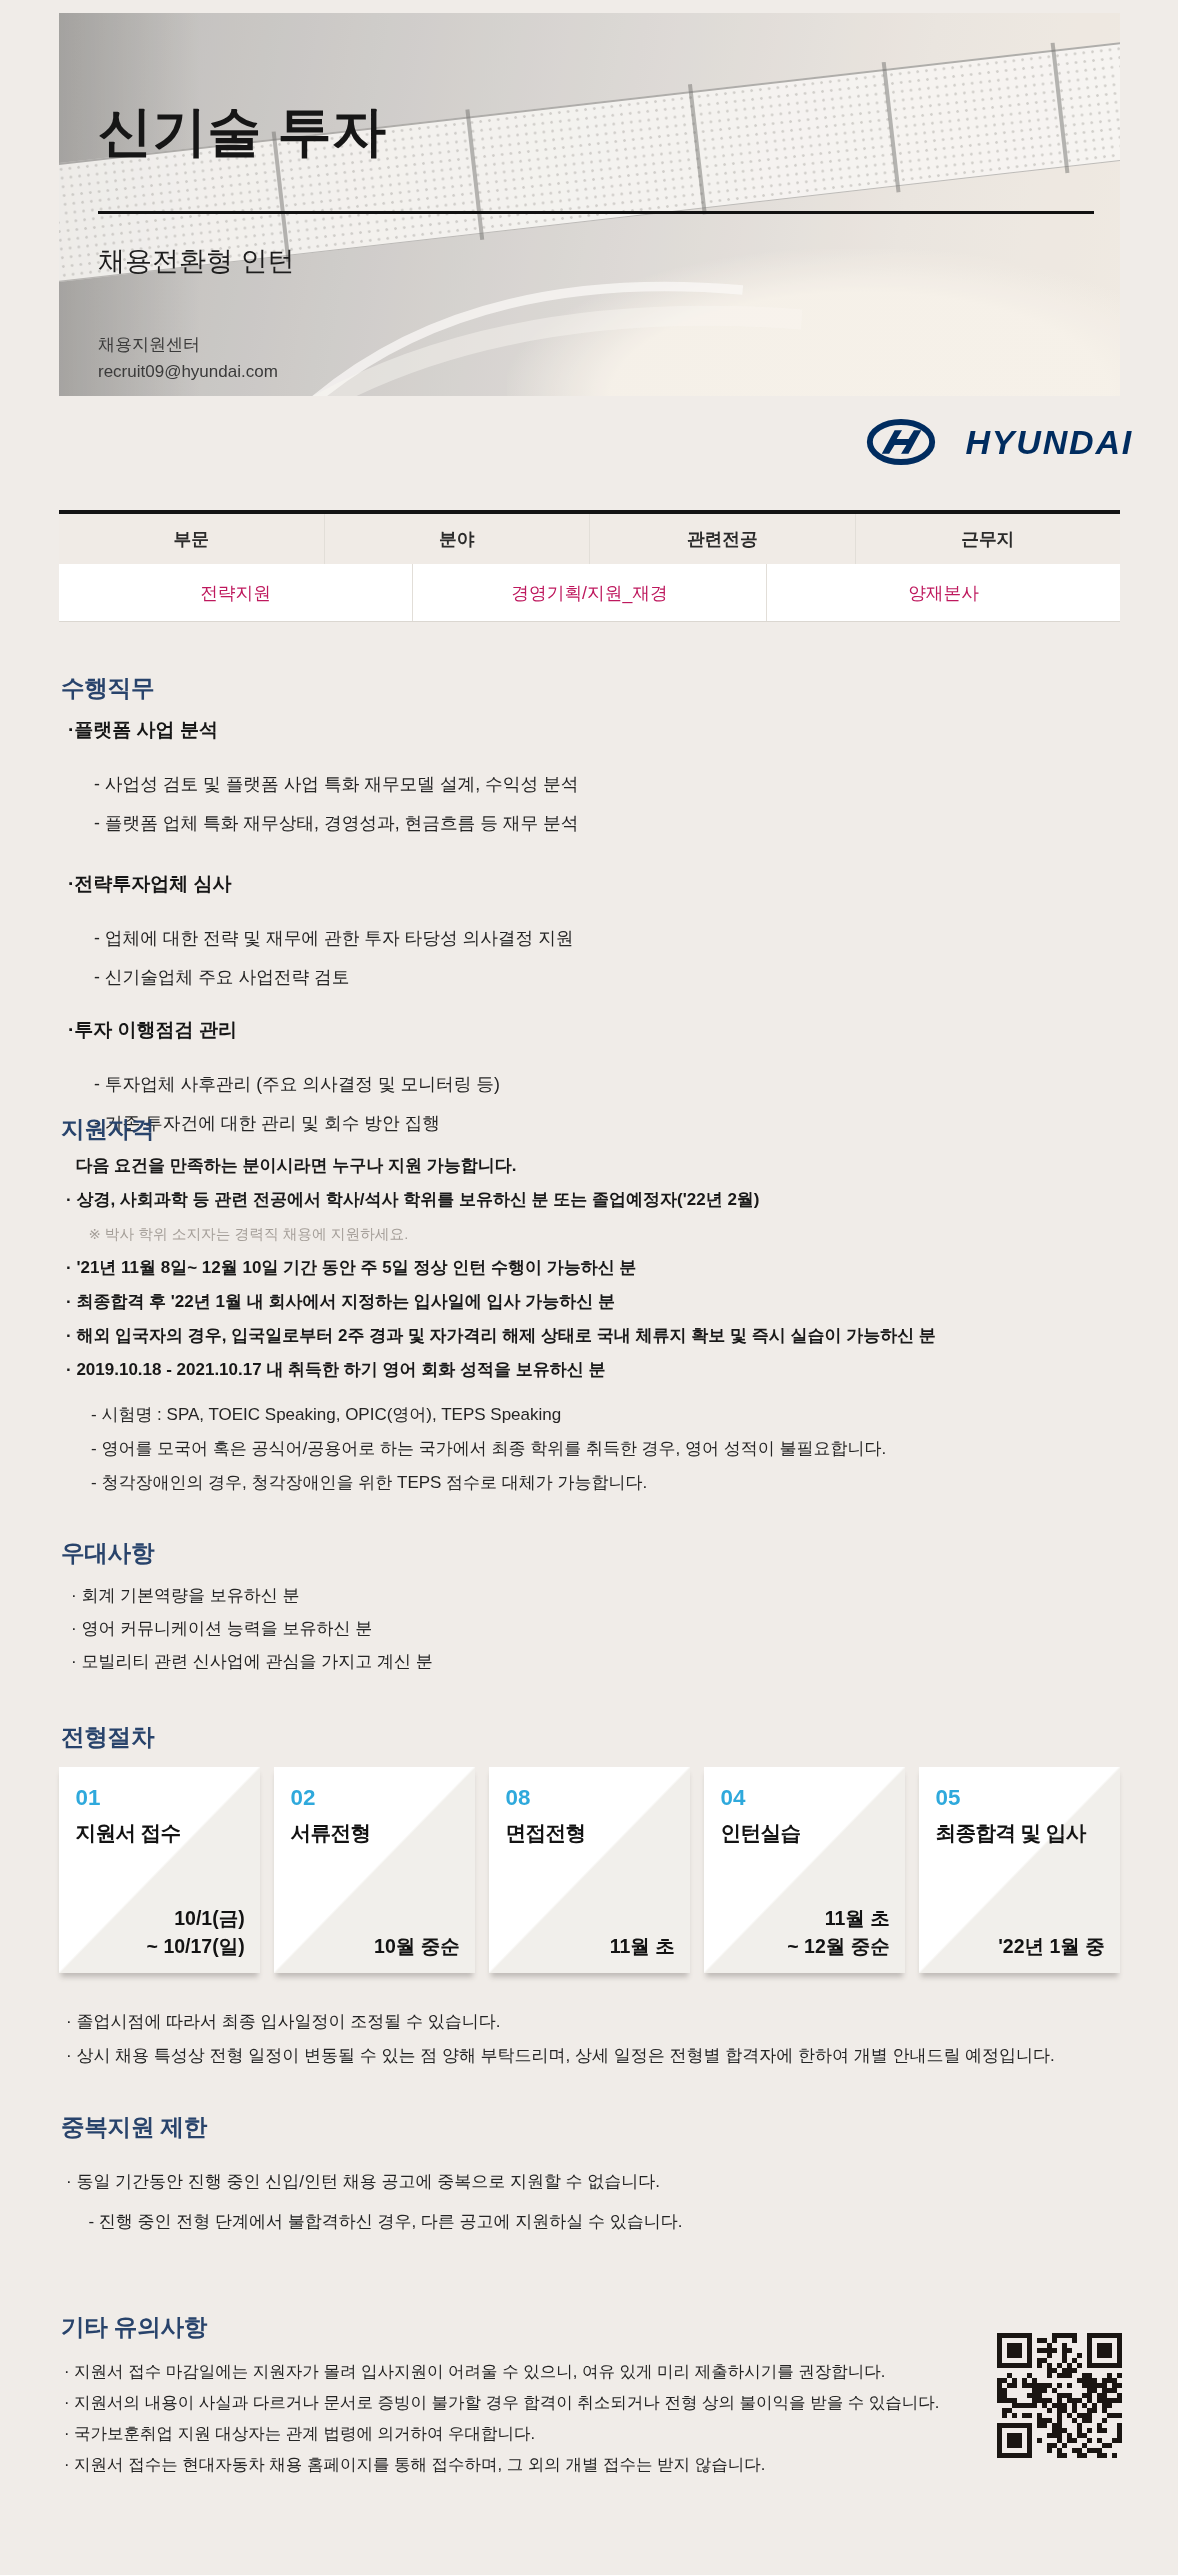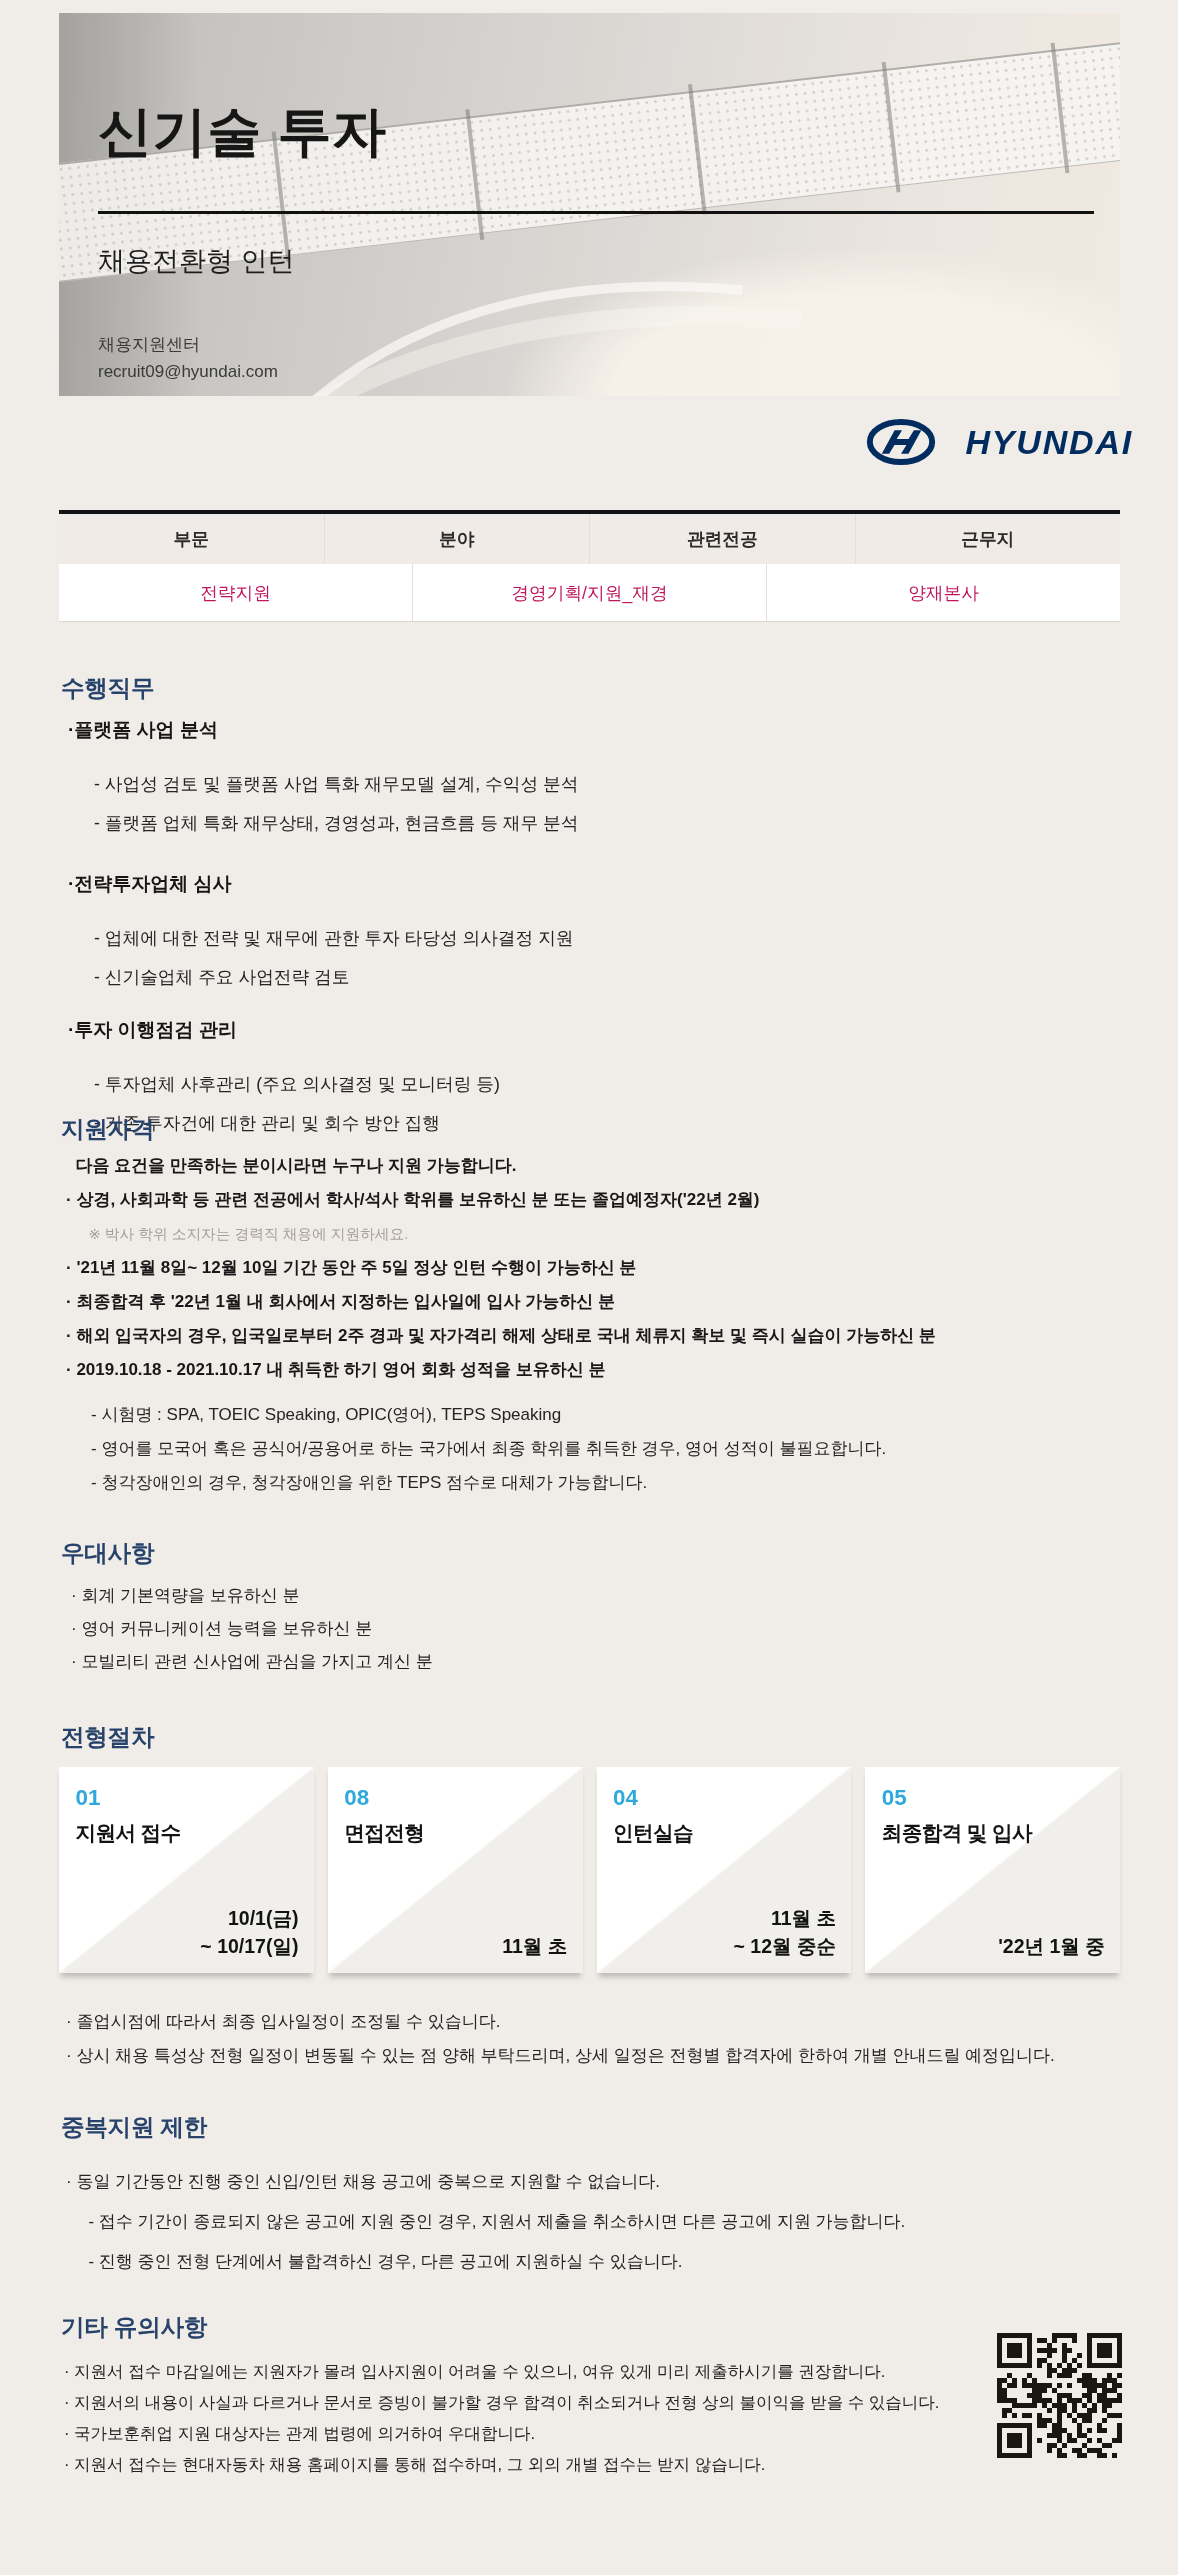--- a/index.html
+++ b/index.html
@@ -188,20 +188,28 @@
   <div class="process-cards">
     <div class="step-card">
       <div class="step-num">01</div>
       <div class="step-title">지원서 접수</div>
       <div class="step-date">
         <div>10/1(금)</div>
         <div>~ 10/17(일)</div>
       </div>
     </div>
     <div class="step-card">
+      <div class="step-num">02</div>
+      <div class="step-title">서류전형</div>
+      <div class="step-date">
+        <div>10월 중순</div>
+        <div></div>
+      </div>
+    </div>
+    <div class="step-card">
       <div class="step-num">08</div>
       <div class="step-title">면접전형</div>
       <div class="step-date">
         <div>11월 초</div>
         <div></div>
       </div>
     </div>
     <div class="step-card">
       <div class="step-num">04</div>
       <div class="step-title">인턴실습</div>
@@ -220,21 +228,20 @@
     </div>
   </div>
   <div class="proc-notes">
     <div class="note-line">· 졸업시점에 따라서 최종 입사일정이 조정될 수 있습니다.</div>
     <div class="note-line">· 상시 채용 특성상 전형 일정이 변동될 수 있는 점 양해 부탁드리며, 상세 일정은 전형별 합격자에 한하여 개별 안내드릴 예정입니다.</div>
   </div>
 
   <div class="sec-h" id="dup-h">중복지원 제한</div>
   <div class="dup">
     <div class="dup-line">· 동일 기간동안 진행 중인 신입/인턴 채용 공고에 중복으로 지원할 수 없습니다.</div>
-    <div class="dup-line dup-sub">- 접수 기간이 종료되지 않은 공고에 지원 중인 경우, 지원서 제출을 취소하시면 다른 공고에 지원 가능합니다.</div>
     <div class="dup-line dup-sub">- 진행 중인 전형 단계에서 불합격하신 경우, 다른 공고에 지원하실 수 있습니다.</div>
   </div>
 
   <div class="sec-h" id="etc-h">기타 유의사항</div>
   <div class="etc">
     <div class="etc-line">· 지원서 접수 마감일에는 지원자가 몰려 입사지원이 어려울 수 있으니, 여유 있게 미리 제출하시기를 권장합니다.</div>
     <div class="etc-line">· 지원서의 내용이 사실과 다르거나 문서로 증빙이 불가할 경우 합격이 취소되거나 전형 상의 불이익을 받을 수 있습니다.</div>
     <div class="etc-line">· 국가보훈취업 지원 대상자는 관계 법령에 의거하여 우대합니다.</div>
     <div class="etc-line">· 지원서 접수는 현대자동차 채용 홈페이지를 통해 접수하며, 그 외의 개별 접수는 받지 않습니다.</div>
   </div>

